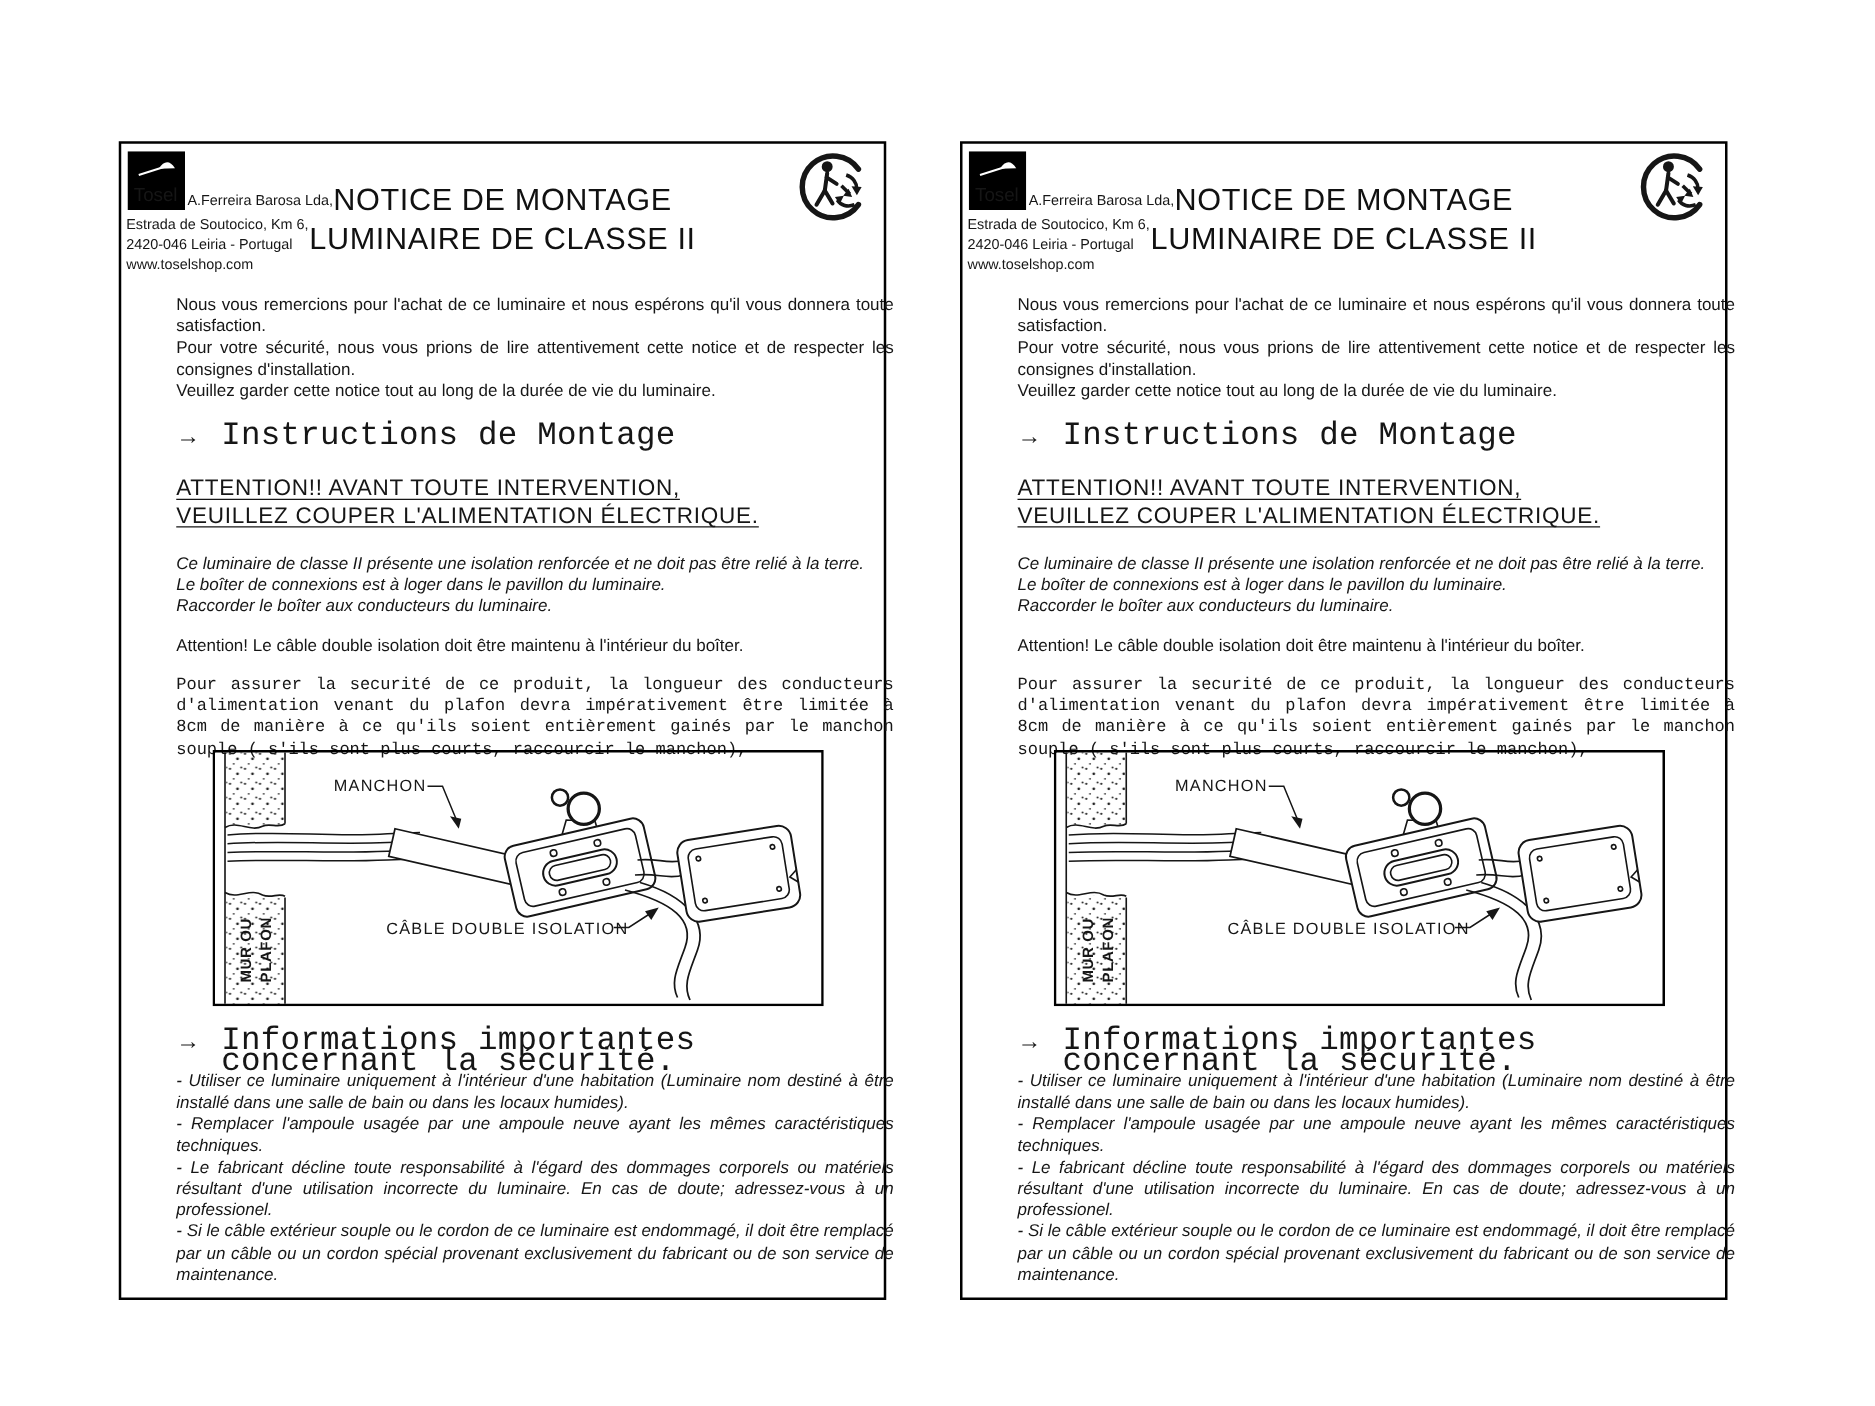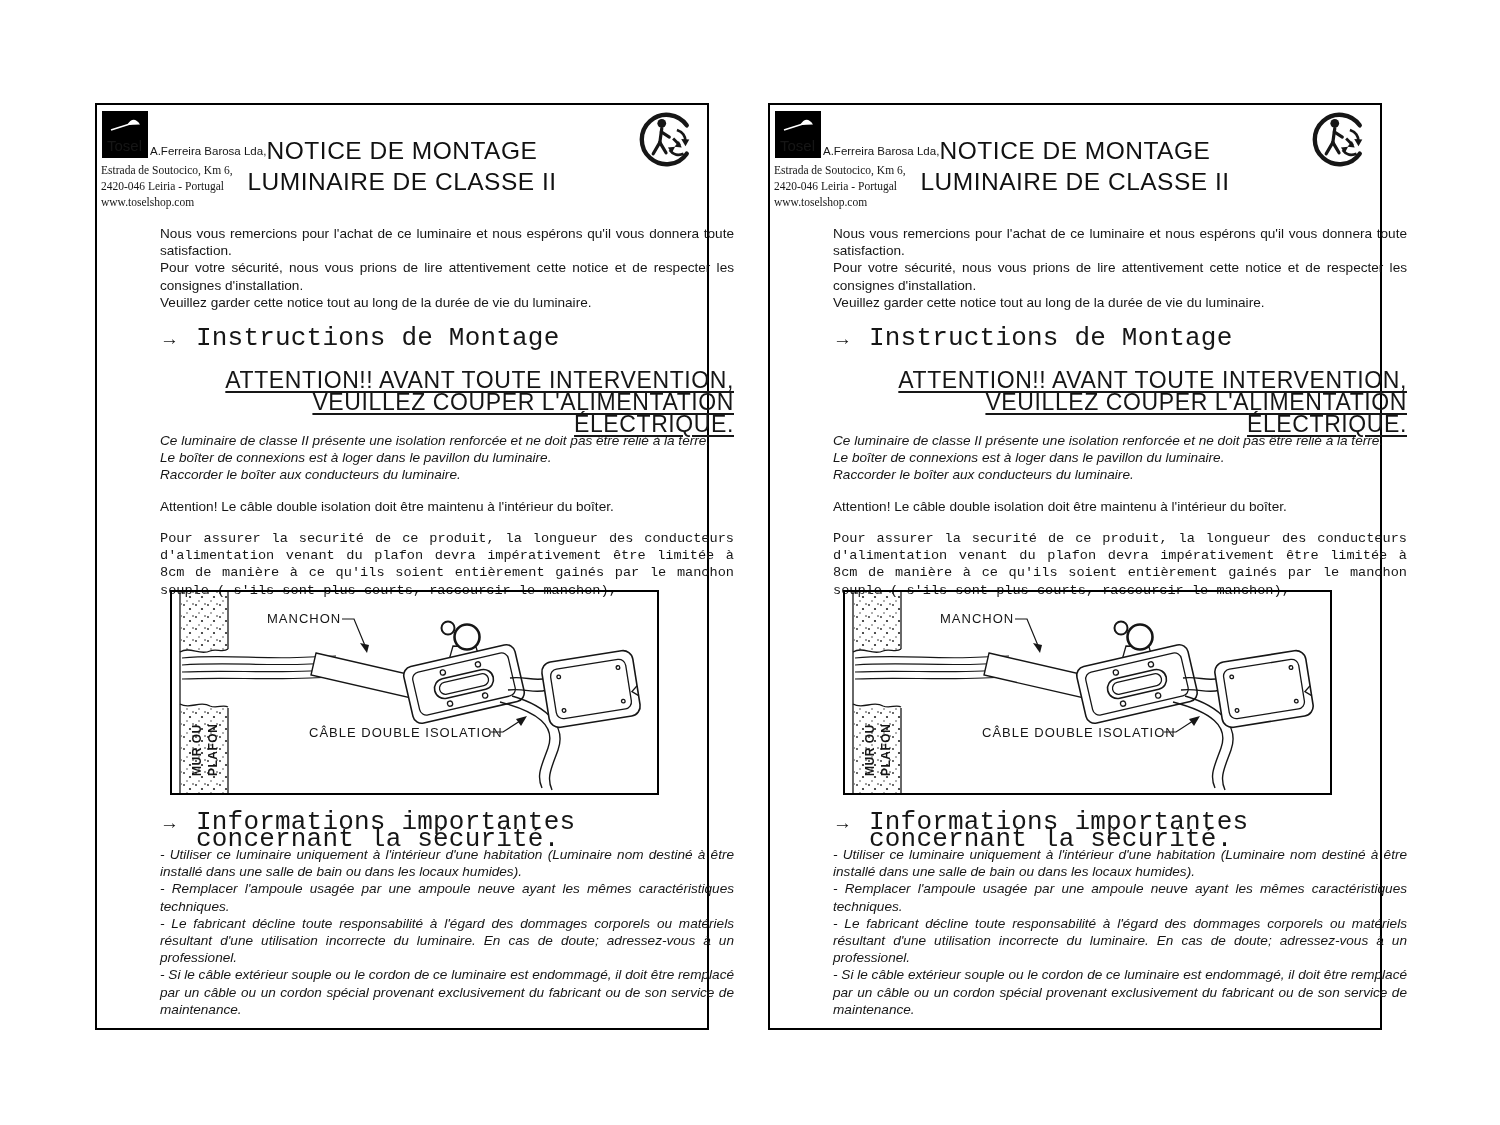--- a/index.html
+++ b/index.html
@@ -1,41 +1,41 @@
 <!DOCTYPE html>
 <html><head>
 <meta charset="utf-8">
 <style>
   html,body{margin:0;padding:0;background:#ffffff;}
   body{width:1500px;height:1125px;position:relative;overflow:hidden;
        font-family:"Liberation Sans",sans-serif;color:#161616;}
   .sheet{position:absolute;inset:0;background:#ffffff;}
-  .page{position:absolute;top:103px;width:614px;height:927px;border:2px solid #000;
+  .page{position:absolute;top:113px;width:614px;height:927px;border:2px solid #000;
         background:#fff;box-sizing:border-box;}
   .page:nth-of-type(1){left:95px;}
   .page:nth-of-type(2){left:768px;}
 
   
   .logo-block{position:absolute;top:6px;left:5px;width:46px;height:47px;}
   .company-line{position:absolute;top:40px;left:53px;font-size:11.5px;}
-  .addr-block{position:absolute;top:57px;left:4px;font-size:11.5px;line-height:16px;font-family:Liberation Serif, serif;}
+  .addr-block{position:absolute;top:57px;left:4px;font-size:11.5px;line-height:16px;}
   .page-title{position:absolute;top:30px;left:0;right:0;text-align:center;
               font-size:24.5px;line-height:31px;letter-spacing:.5px;color:#111;}
   .triman{position:absolute;top:6px;right:12px;width:57px;height:57px;}
 
   
-  .blk{position:absolute;left:44px;width:574px;font-size:13.6px;line-height:17.2px;margin-left:19px;}
+  .blk{position:absolute;left:44px;width:574px;font-size:13.6px;line-height:17.2px;}
   .just{text-align:justify;}
   .blk p{margin:0;}
   .intro{top:120px;}
   .h-row{display:flex;align-items:baseline;}
   .h-arrow{font-weight:bold;font-size:19px;flex:0 0 36px;}
   .h-text{font-size:26px;letter-spacing:.2px;font-family:Liberation Mono, monospace;}
   .heading1{top:225px;}
-  .warning{top:264px;text-align:right;font-size:23px;letter-spacing:.6px;line-height:22px;}
+  .warning{top:264px;text-align:left;font-size:18px;letter-spacing:.6px;line-height:22px;}
   .warning div{text-decoration:underline;text-underline-offset:3px;}
   .para1{top:327px;font-style:italic;}
   .attn{top:393px;text-underline-offset:2px;}
   .para2{top:425px;font-family:Liberation Mono, monospace;}
   .diagram-wrap{position:absolute;top:485px;left:73px;width:489px;height:205px;}
   .heading2{top:709px;}
   .bullets{top:741px;}
   .bullets p{margin:0;font-style:italic;}
   svg text{font-family:"Liberation Sans",sans-serif;fill:#161616;}
   .cadlbl{font-size:13px;letter-spacing:1px;}

